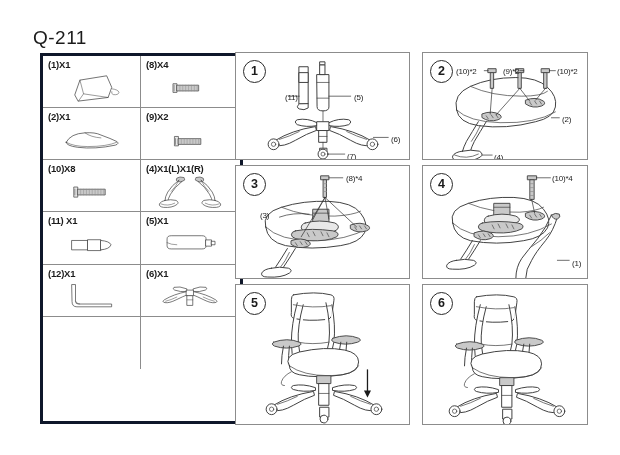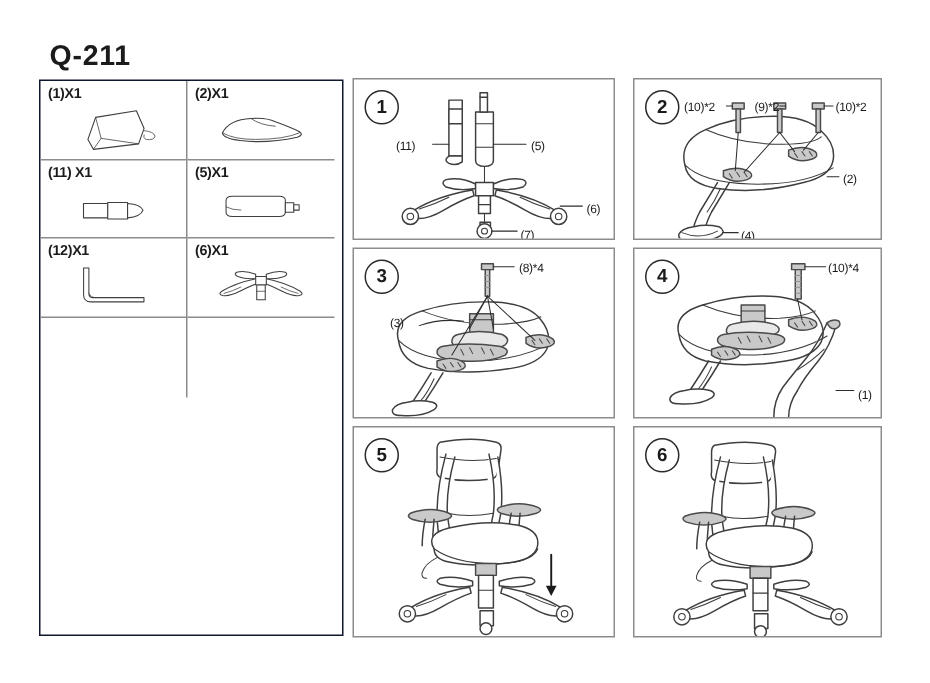--- a/index.html
+++ b/index.html
@@ -5,27 +5,27 @@
   html,body{margin:0;padding:0;background:#ffffff;}
   body{
     width:620px;height:455px;position:relative;overflow:hidden;
     font-family:"Liberation Sans",sans-serif;color:#1b1b1b;
   }
   .page{position:absolute;inset:0;}
 
   
   .title{
     position:absolute;left:33px;top:27px;
-    font-size:19px;font-weight:bold;letter-spacing:.5px;
+    font-size:19px;font-weight:normal;letter-spacing:.5px;
   }
 
   
   .parts-table{
-    position:absolute;left:26px;top:53px;width:203px;height:371px;
-    border:1px solid #0f172a;box-sizing:border-box;
+    position:absolute;left:40px;top:53px;width:203px;height:371px;
+    border:3px solid #0f172a;box-sizing:border-box;
     display:grid;grid-template-columns:98px 98px;
     grid-template-rows:repeat(7,1fr);
   }
   .cell{
     border-right:1px solid #8c8c8c;border-bottom:1px solid #8c8c8c;
     box-sizing:border-box;position:relative;overflow:hidden;
   }
   .parts-table .cell:nth-child(2n){border-right:none;}
   .parts-table .cell:nth-last-child(-n+2){border-bottom:none;}
   .cell-label{
@@ -82,35 +82,115 @@
       <div class="cell-art">
         <svg viewBox="0 0 98 50" preserveAspectRatio="xMidYMid meet">
           <path class="fillwhite" d="M26 34 L33 14 L70 8 L77 24 L72 38 L31 43 Z"></path>
           <path class="thin" d="M33 14 L38 33 L72 38"></path>
           <path class="thin" d="M38 33 L31 43"></path>
           <path class="fillwhite thin" d="M77 26 q9 1 10 5 q-1 4 -8 3 q-3 -1 -2 -4"></path>
         </svg>
       </div>
     </div>
 
+    <div class="cell">
+      <div class="cell-label">(8)X4</div>
+      <div class="cell-art">
+        <svg viewBox="0 0 98 50" preserveAspectRatio="xMidYMid meet">
+          <path class="filllight" d="M26 19 h5 v12 h-5 z"></path>
+          <path class="fillgray" d="M31 21 h30 v8 h-30 z"></path>
+          <g class="thin" stroke="#8d8d8d">
+            <path d="M35 21 v8"></path>
+              <path d="M39 21 v8"></path>
+              <path d="M43 21 v8"></path>
+            <path d="M47 21 v8"></path>
+              <path d="M51 21 v8"></path>
+              <path d="M55 21 v8"></path>
+              <path d="M59 21 v8"></path>
+          </g>
+          <path class="thin" d="M27 21 v8"></path>
+        </svg>
+      </div>
+    </div>
 
     <div class="cell">
       <div class="cell-label">(2)X1</div>
       <div class="cell-art">
         <svg viewBox="0 0 98 50" preserveAspectRatio="xMidYMid meet">
           <path class="fillwhite" d="M14 28 q6 -12 26 -13 q14 -1 22 3 q14 5 22 9 q4 3 -2 5 q-28 6 -52 3 q-16 -2 -16 -7 z"></path>
           <path class="thin" d="M14 28 q10 6 30 6 q26 0 40 -6"></path>
           <path class="thin" d="M40 15 q8 6 22 7"></path>
         </svg>
       </div>
     </div>
 
-
-
-
+    <div class="cell">
+      <div class="cell-label">(9)X2</div>
+      <div class="cell-art">
+        <svg viewBox="0 0 98 50" preserveAspectRatio="xMidYMid meet">
+          <path class="filllight" d="M28 20 h5 v13 h-5 z"></path>
+          <path class="fillgray" d="M33 23 h31 v8 h-31 z"></path>
+          <g class="thin" stroke="#8d8d8d">
+            <path d="M37 23 v8"></path>
+              <path d="M41 23 v8"></path>
+              <path d="M45 23 v8"></path>
+            <path d="M49 23 v8"></path>
+              <path d="M53 23 v8"></path>
+              <path d="M57 23 v8"></path>
+              <path d="M61 23 v8"></path>
+          </g>
+          <path class="thin" d="M29 23 v8"></path>
+        </svg>
+      </div>
+    </div>
+
+
+    <div class="cell">
+      <div class="cell-label">(10)X8</div>
+      <div class="cell-art">
+        <svg viewBox="0 0 98 50" preserveAspectRatio="xMidYMid meet">
+          <path class="filllight" d="M25 18 h5 v14 h-5 z"></path>
+          <path class="fillgray" d="M30 21 h38 v8 h-38 z"></path>
+          <g class="thin" stroke="#8d8d8d">
+            <path d="M34 21 v8"></path>
+              <path d="M38 21 v8"></path>
+              <path d="M42 21 v8"></path>
+              <path d="M46 21 v8"></path>
+            <path d="M50 21 v8"></path>
+              <path d="M54 21 v8"></path>
+              <path d="M58 21 v8"></path>
+              <path d="M62 21 v8"></path>
+              <path d="M66 21 v8"></path>
+          </g>
+          <path class="thin" d="M26 21 v8"></path>
+        </svg>
+      </div>
+    </div>
+
+    <div class="cell">
+      <div class="cell-label">(4)X1(L)X1(R)</div>
+      <div class="cell-art">
+        <svg viewBox="0 0 98 52" preserveAspectRatio="xMidYMid meet">
+
+          <path class="fillgray" d="M40 5 q-6 -2 -10 1 q-2 3 1 5 q5 2 10 -2 z"></path>
+          <path class="fillwhite" d="M33 9 q-10 7 -16 17 q-4 7 -4 12"></path>
+          <path class="fillwhite" d="M37 11 q-10 8 -16 18 q-4 7 -4 11"></path>
+          <path class="thin" d="M33 9 q-4 9 -11 16"></path>
+          <path class="fillwhite" d="M13 38 q-6 1 -8 5 q-1 4 6 5 q12 1 19 -4 q4 -3 -1 -6 q-8 -2 -16 0 z"></path>
+          <path class="thin" d="M7 43 q10 4 20 -1"></path>
+
+          <path class="fillgray" d="M58 5 q6 -2 10 1 q2 3 -1 5 q-5 2 -10 -2 z"></path>
+          <path class="fillwhite" d="M65 9 q10 7 16 17 q4 7 4 12"></path>
+          <path class="fillwhite" d="M61 11 q10 8 16 18 q4 7 4 11"></path>
+          <path class="thin" d="M65 9 q4 9 11 16"></path>
+          <path class="fillwhite" d="M85 38 q6 1 8 5 q1 4 -6 5 q-12 1 -19 -4 q-4 -3 1 -6 q8 -2 16 0 z"></path>
+          <path class="thin" d="M91 43 q-10 4 -20 -1"></path>
+        </svg>
+      </div>
+    </div>
 
     <div class="cell">
       <div class="cell-label">(11) X1</div>
       <div class="cell-art">
         <svg viewBox="0 0 98 50" preserveAspectRatio="xMidYMid meet">
           <path class="fillwhite" d="M22 20 h22 v13 h-22 z"></path>
           <path class="fillwhite" d="M44 19 h18 v15 h-18 z"></path>
           <path class="fillwhite" d="M62 20 q12 1 14 6 q-2 6 -14 7 z"></path>
         </svg>
       </div>
@@ -203,21 +283,21 @@
           <path class="fillwhite" d="M85 97 h7 v4 h-7 z"></path>
           <circle class="fillwhite" cx="88" cy="103" r="5"></circle>
           <circle class="thin" cx="88" cy="103" r="2"></circle>
 
           <path class="lead" d="M53 44 h11"></path>
           <path class="lead" d="M94 44 h22"></path>
           <path class="lead" d="M139 86 h15"></path>
           <path class="lead" d="M93 103 h17"></path>
         </svg>
       </div>
-      <div class="cap" style="left:28px;top:40px;">(11)</div>
+      <div class="cap" style="left:49px;top:40px;">(11)</div>
       <div class="cap" style="left:118px;top:40px;">(5)</div>
       <div class="cap" style="left:155px;top:82px;">(6)</div>
       <div class="cap" style="left:111px;top:99px;">(7)</div>
     </div>
 
     <div class="panel p2">
       <div class="step-badge">2</div>
       <div class="panel-art">
         <svg viewBox="0 0 166 108" preserveAspectRatio="none">
 

